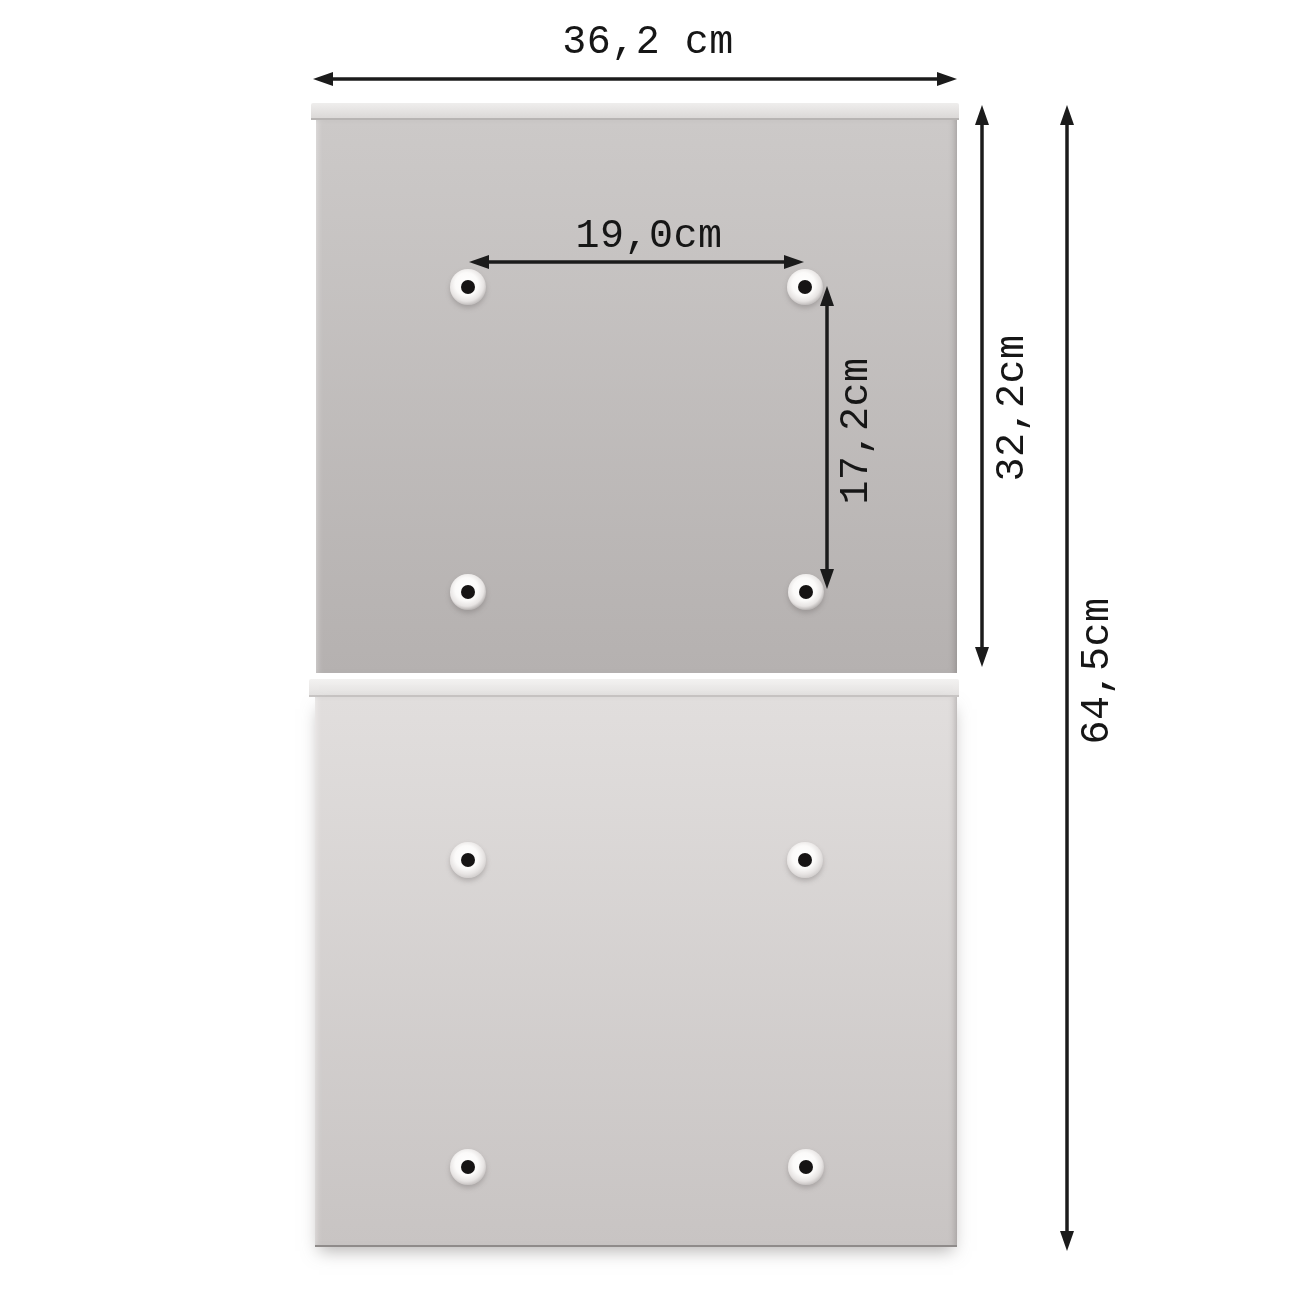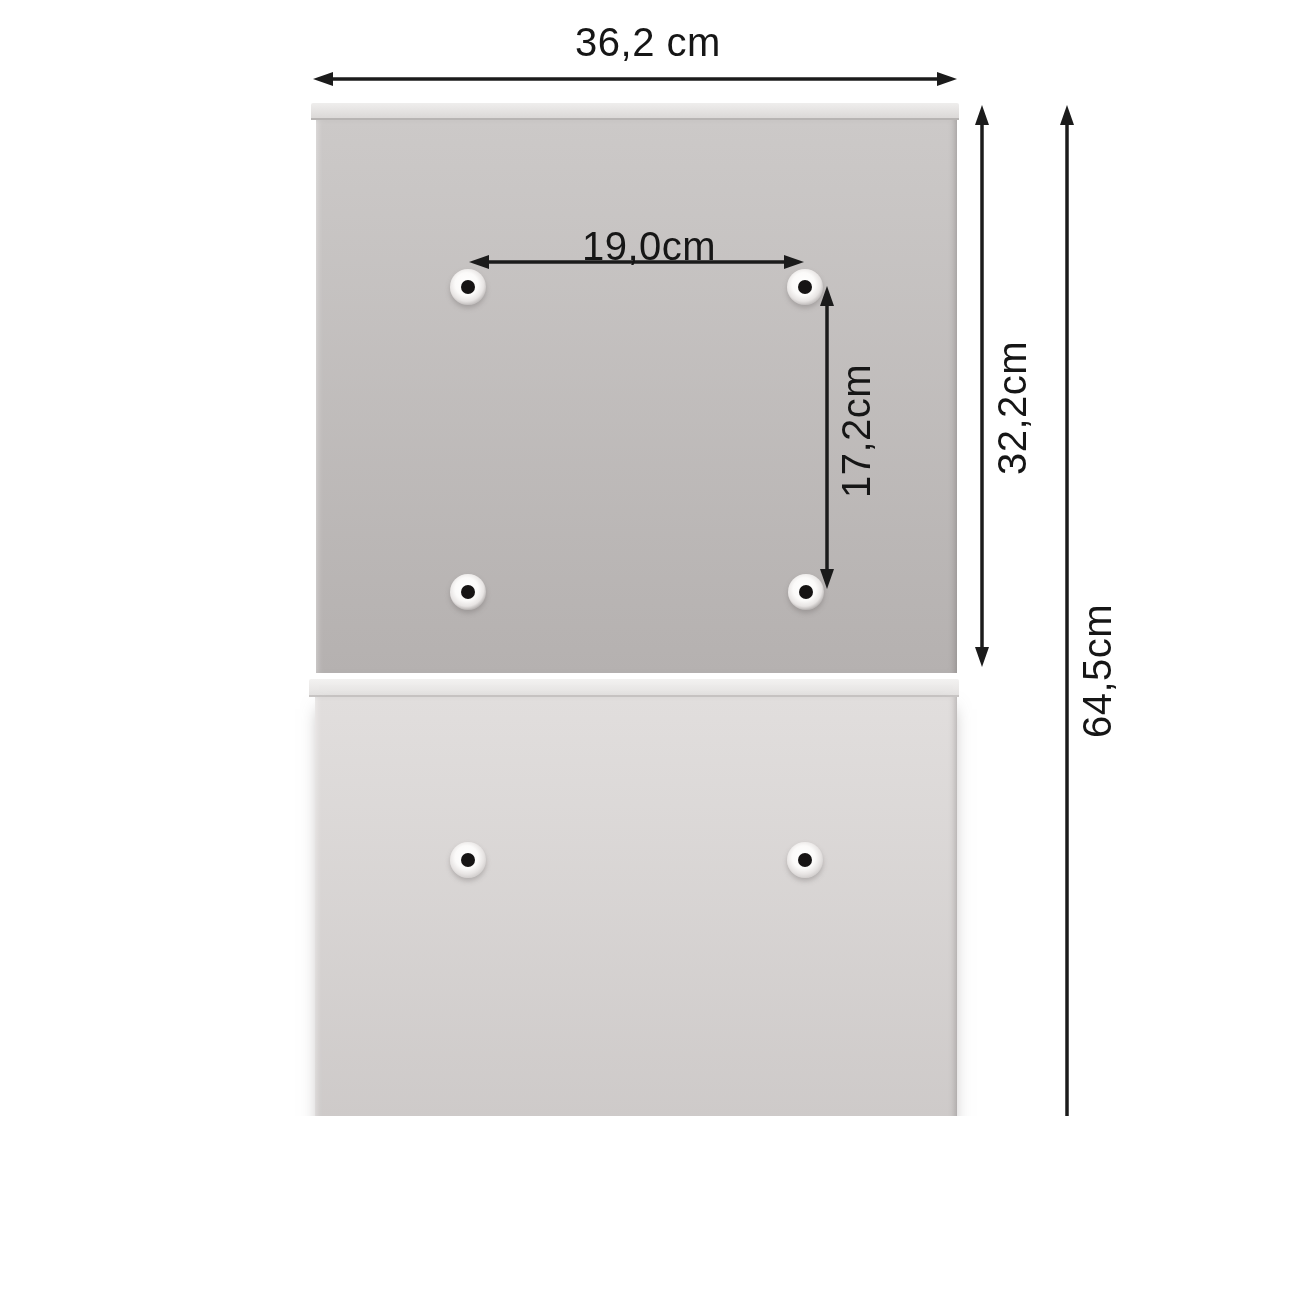--- a/index.html
+++ b/index.html
@@ -1,22 +1,22 @@
 <!DOCTYPE html>
 <html><head>
 <meta charset="utf-8">
 <style>
   html, body { margin: 0; padding: 0; background: #ffffff; }
   .stage {
     position: relative;
     width: 1300px;
-    height: 1116px;
+    height: 1300px;
     background: #ffffff;
     overflow: hidden;
-    font-family: Liberation Sans, sans-serif;
+    font-family: Liberation Mono, monospace;
   }
 
   
   .panel-lip {
     position: absolute;
     border-radius: 2px 2px 0 0;
   }
   .upper-lip {
     left: 311px; top: 103px; width: 648px; height: 15px;
     background: linear-gradient(#efeeed, #dbd8d7);
@@ -149,21 +149,21 @@
 
     <g>
       <line x1="1067" y1="123" x2="1067" y2="1233"></line>
       <polygon points="1067,105 1060,125 1074,125"></polygon>
       <polygon points="1067,1251 1060,1231 1074,1231"></polygon>
     </g>
   </svg>
 
   <div class="dim-label" style="left:648px; top:42px">36,2 cm</div>
 
-  <div class="dim-label" style="left:649px; top:246px">19,0cm</div>
+  <div class="dim-label" style="left:649px; top:236px">19,0cm</div>
 
   <div class="dim-label rot" style="left:856px; top:431px">17,2cm</div>
 
   <div class="dim-label rot" style="left:1012px; top:408px">32,2cm</div>
 
   <div class="dim-label rot" style="left:1097px; top:671px">64,5cm</div>
 
 </div>
 
 </body></html>

